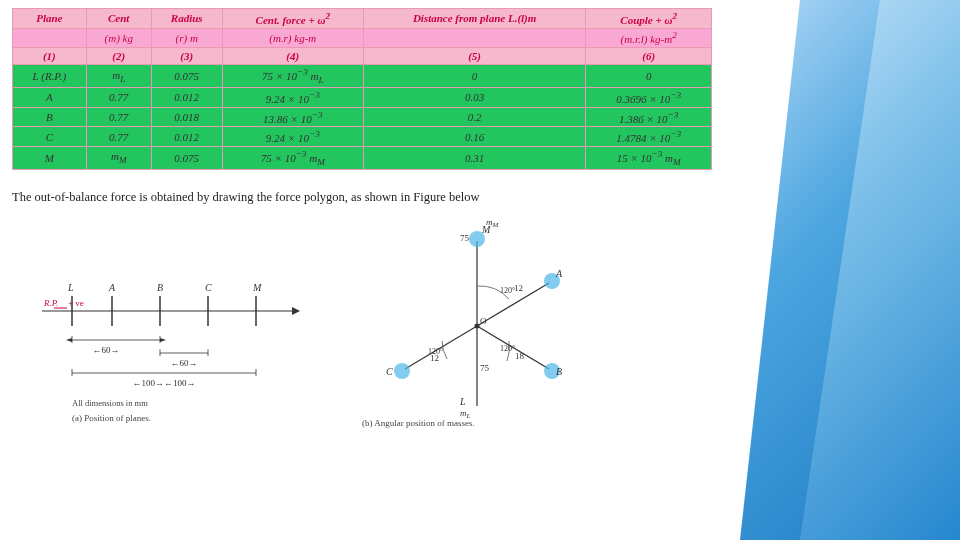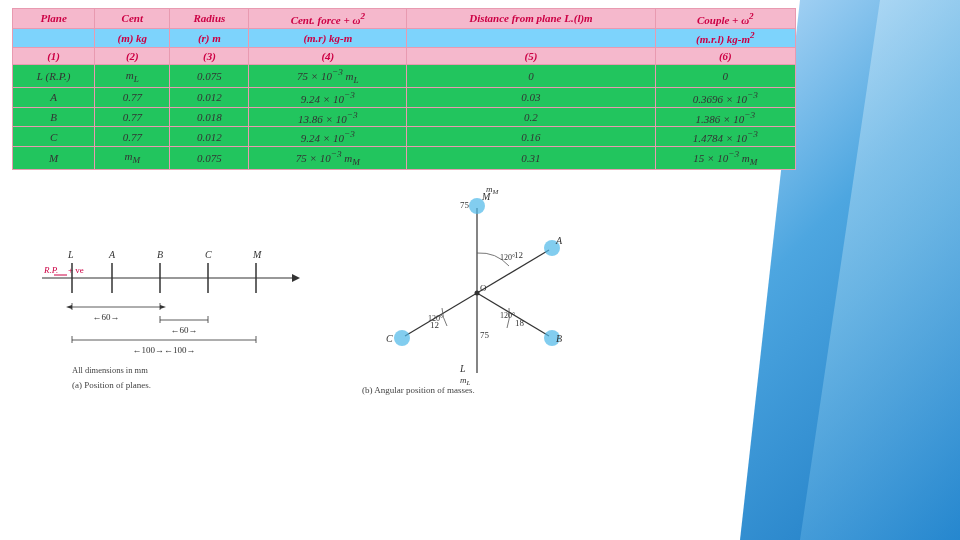--- a/index.html
+++ b/index.html
@@ -39,40 +39,40 @@
     .main-content {
       position: relative;
       z-index: 1;
       padding: 8px 12px;
       width: 750px;
     }
 
     
     table.data-table {
       border-collapse: collapse;
-      width: 784px;
+      width: 700px;
       font-size: 11px;
-      margin-bottom: 8px;
+      margin-bottom: 20px;
       padding-left: 34px;
     }
     table.data-table th, table.data-table td {
       border: 1px solid #e89ab0;
       padding: 2px 5px;
       text-align: center;
     }
     table.data-table thead tr:first-child th {
       background: #f5b8cc;
       color: #cc0044;
       font-style: italic;
       font-weight: bold;
     }
     table.data-table thead tr:nth-child(2) th {
-      background: #7dd3fc;
+      background: #f9a8d4;
       color: #cc0044;
-      font-weight: bold;
+      font-weight: normal;
       font-style: italic;
     }
     table.data-table thead tr:nth-child(3) th {
       background: #f5b8cc;
       color: #cc0044;
       font-style: italic;
     }
     table.data-table tbody td {
       color: #333;
       font-style: italic;
@@ -181,20 +181,21 @@
         <td><em>M</em></td>
         <td><em>m<sub>M</sub></em></td>
         <td>0.075</td>
         <td>75 × 10<sup>−3</sup> m<sub>M</sub></td>
         <td>0.31</td>
         <td>15 × 10<sup>−3</sup> m<sub>M</sub></td>
       </tr>
     </tbody>
   </table>
 
+  <p class="out-of-balance-text">The out-of-balance force is obtained by drawing the force polygon, as shown in Figure below</p>
 
   <div class="diagrams">
 
     <div class="diagram-left">
       <svg width="310" height="220">
 
         <line x1="30" y1="100" x2="280" y2="100" stroke="#333" stroke-width="1.2"></line>
 
         <polygon points="280,96 288,100 280,104" fill="#333"></polygon>
 

